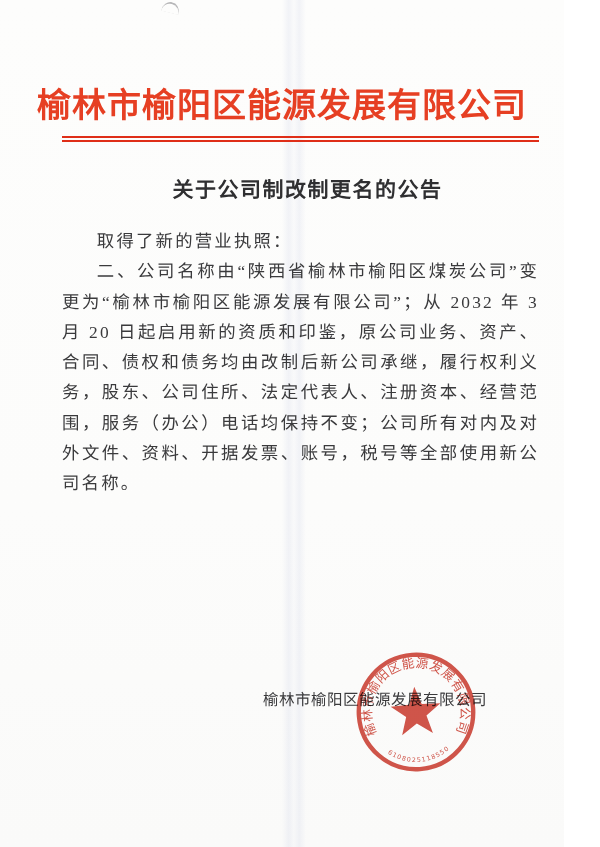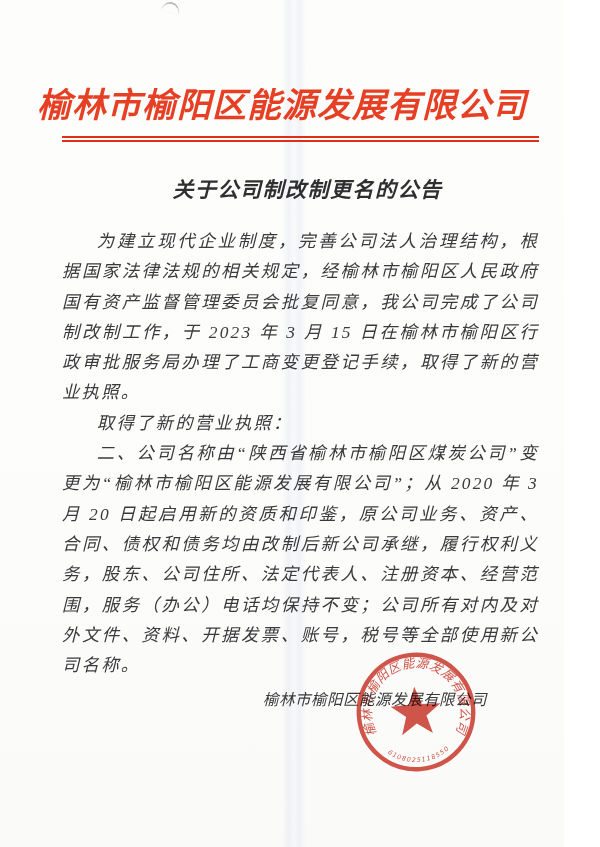--- a/index.html
+++ b/index.html
@@ -8,21 +8,20 @@
     background: #ffffff;
   }
   .page {
     position: relative;
     width: 564px;
     height: 847px;
     background:
       linear-gradient(180deg, #fdfdfc 0%, #fcfcfb 60%, #fafaf9 100%);
     overflow: hidden;
     font-family: "Liberation Serif", "DejaVu Serif", serif;
-    font-style: italic;
   }
   
   .scan-band {
     position: absolute;
     top: 0; bottom: 0;
     left: 282px;
     width: 24px;
     background: linear-gradient(90deg,
       rgba(200,206,228,0) 0%,
       rgba(200,206,228,0.22) 28%,
@@ -131,23 +130,22 @@
   <div class="scratch"></div>
   <div class="scan-band"></div>
 
   <div class="letterhead">榆林市榆阳区能源发展有限公司</div>
 
   <div class="red-rule"></div>
 
   <div class="doc-title">关于公司制改制更名的公告</div>
 
   <div class="body-text">
-    <p>为建立现代企业制度，完善公司法人治理结构，根据国家法律法规的相关规定，经榆林市榆阳区人民政府国有资产监督管理委员会批复同意，我公司完成了公司制改制工作，于 2023 年 3 月 15 日在榆林市榆阳区行政审批服务局办理了工商变更登记手续，取得了新的营业执照。</p>
     <p>取得了新的营业执照：</p>
-    <p>二、公司名称由“陕西省榆林市榆阳区煤炭公司”变更为“榆林市榆阳区能源发展有限公司”；从 2020 年 3 月 20 日起启用新的资质和印鉴，原公司业务、资产、合同、债权和债务均由改制后新公司承继，履行权利义务，股东、公司住所、法定代表人、注册资本、经营范围，服务（办公）电话均保持不变；公司所有对内及对外文件、资料、开据发票、账号，税号等全部使用新公司名称。</p>
+    <p>二、公司名称由“陕西省榆林市榆阳区煤炭公司”变更为“榆林市榆阳区能源发展有限公司”；从 2032 年 3 月 20 日起启用新的资质和印鉴，原公司业务、资产、合同、债权和债务均由改制后新公司承继，履行权利义务，股东、公司住所、法定代表人、注册资本、经营范围，服务（办公）电话均保持不变；公司所有对内及对外文件、资料、开据发票、账号，税号等全部使用新公司名称。</p>
   </div>
 
   <div class="sig-company">榆林市榆阳区能源发展有限公司</div>
 
 
   <svg class="seal" viewBox="0 0 132 132" xmlns="http://www.w3.org/2000/svg">
     <defs>
       <path id="seal-arc-top" d="M 24.3,85.4 A 46,46 0 1 1 107.7,85.4" fill="none"></path>
       <path id="seal-arc-bottom" d="M 23.8,95.6 A 51.5,51.5 0 0 0 108.2,95.6" fill="none"></path>
     </defs>

